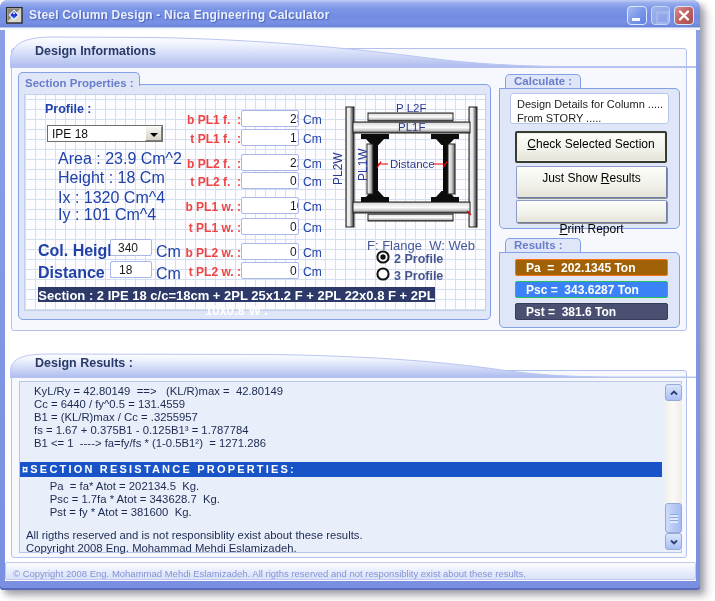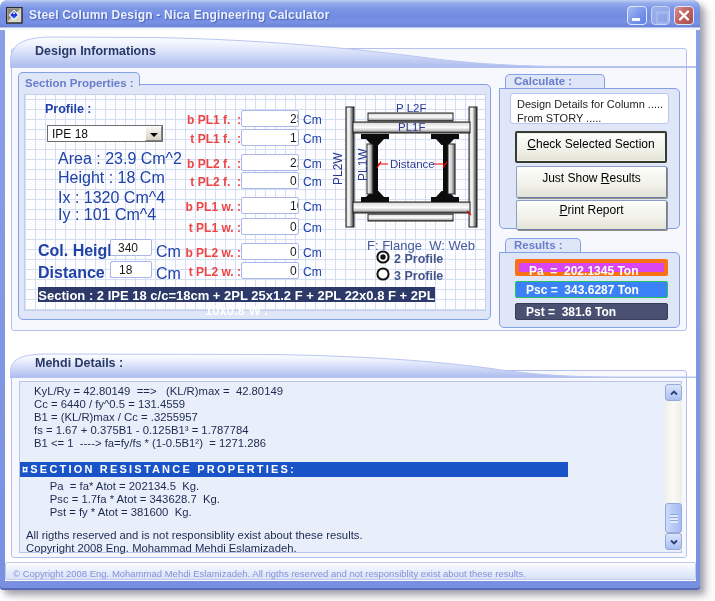--- a/index.html
+++ b/index.html
@@ -68,49 +68,49 @@
     background:linear-gradient(180deg,#f6f5f2 0%,#e3e0d5 60%,#d6d2c4 100%);
     border:1px solid #fff; border-right-color:#808080; border-bottom-color:#808080; }
   #combo .cb::after { content:""; position:absolute; left:4px; top:6px;
     border:4px solid transparent; border-top:4px solid #000; }
 
   .banner { position:absolute; left:33px; top:257px; width:397px; height:15px;
     background:#2d3a69; color:#fff; font-size:13px; font-weight:bold;
     text-align:center; padding-top:1px; }
 
   
-  #calc-tab { left:500px; top:44px; width:100px; height:14px; padding-top:0; padding-left:8px; }
+  #calc-tab { left:500px; top:44px; width:76px; height:14px; padding-top:0; padding-left:8px; }
   #calc-box { left:494px; top:58px; width:181px; height:141px; }
   #infobox { position:absolute; left:505px; top:63px; width:159px; height:31px; background:#fff;
     border:1px solid #b9c6ea; border-radius:3px; font-size:11px; color:#222;
     padding:4px 0 0 6px; line-height:13.5px; overflow:hidden; }
   .xpbtn { position:absolute; left:511px; width:151px; height:32px;
     background:linear-gradient(180deg,#fdfdfa 0%,#f1f1ea 60%,#e3e2d6 100%);
     border:1px solid #8e9bc9; border-bottom-color:#6f7da8; border-right-color:#6f7da8;
     font-size:12px; color:#000; text-align:center; padding-top:2px; border-radius:2px;
     box-shadow:1px 1px 0 #8f8f88; }
   #btn1 { top:101px; left:510px; width:152px; height:32px; border:2px solid #383c30; padding-top:4px;
     box-shadow:inset 0 0 0 1px #eef0e8; }
   #btn2 { top:136px; padding-top:4px; }
-  #btn3 { top:170px; height:30px; padding-top:2px; }
+  #btn3 { top:170px; height:23px; padding-top:21px; }
 
   
   #res-tab { left:500px; top:208px; width:76px; height:14px; padding-top:0; padding-left:8px; }
   #res-box { left:494px; top:222px; width:181px; height:76px; }
   .rbar { position:absolute; left:510px; width:153px; height:17px; border-radius:2px;
     color:#fff; font-size:12px; font-weight:bold; padding:1px 0 0 10px; }
-  #rbar1 { top:229px; background:#d946ef; border:4px solid #f97316; }
+  #rbar1 { top:229px; background:#a16207; border:1px solid #f97316; }
   #rbar2 { top:251px; background:#3b82f6; border:1px solid #22c55e; }
   #rbar3 { top:273px; background:#4a5072; border:1px solid #383d59; }
 
   
   #ta { position:absolute; left:14px; top:351px; width:663px; height:172px;
     background:#e9eefb; border:1px solid #b9c6ea; font-size:11.3px; color:#1c2a50; }
   #ta .tline { position:absolute; left:14px; white-space:pre; }
-  #hbar { position:absolute; left:0; top:80px; width:548px; height:15px; background:#1953c8;
+  #hbar { position:absolute; left:0; top:80px; width:642px; height:15px; background:#1953c8;
     color:#fff; font-weight:bold; letter-spacing:2.2px; font-size:11px; padding:1px 0 0 2px; }
 
   
   #sbar { position:absolute; left:645px; top:2px; width:17px; height:166px;
     background:linear-gradient(90deg,#f2f0ea 0%,#faf9f6 50%,#eeece5 100%); }
   .sbtn { position:absolute; left:0; width:17px; height:17px; border-radius:3px;
     background:linear-gradient(180deg,#dbe5fb 0%,#c2d2f8 50%,#aabff2 100%);
     border:1px solid #97a9d8; }
   #sup { top:0; } #sdown { bottom:0; }
   .chev { position:absolute; left:4px; width:8px; height:8px; }
@@ -162,21 +162,21 @@
             <stop offset="0.82" stop-color="#bcc8f2"></stop>
           <stop offset="1" stop-color="#abb9ee"></stop>
         </linearGradient>
       </defs>
       <path d="M0 33 L0 27 C1 9 12 2.5 42 2 L145 2.5 C250 4.5 340 13 418 23 C468 29.5 515 31.3 555 31.5 L686 31.5 L686 33 Z" fill="url(#sg1)" stroke="#bac6f2" stroke-width="1"></path>
     </svg>
     <svg class="swoosh" id="swoosh2" width="686" height="26" viewBox="0 0 686 26">
       <path d="M0 26 L0 21 C1 7 10 2.5 36 2 L265 2.5 C370 4.5 435 10 492 18 C530 23.5 565 24.8 600 25 L686 25 L686 26 Z" fill="url(#sg1)" stroke="#bac6f2" stroke-width="1"></path>
     </svg>
     <span class="swooshtitle" id="title1">Design Informations</span>
-    <span class="swooshtitle" id="title2">Mehdi Details :</span>
+    <span class="swooshtitle" id="title2">Design Results :</span>
 
     <div class="grouptab" id="sp-tab">Section Properties :</div>
     <div class="groupbox" id="sp-box"></div>
     <div id="grid"></div>
 
     <span class="lbl b" style="left:40px; top:72px; font-size:12.5px;">Profile :</span>
     <div id="combo">
         <span class="ct">IPE 18</span>
         <span class="cb"></span>
       </div>

